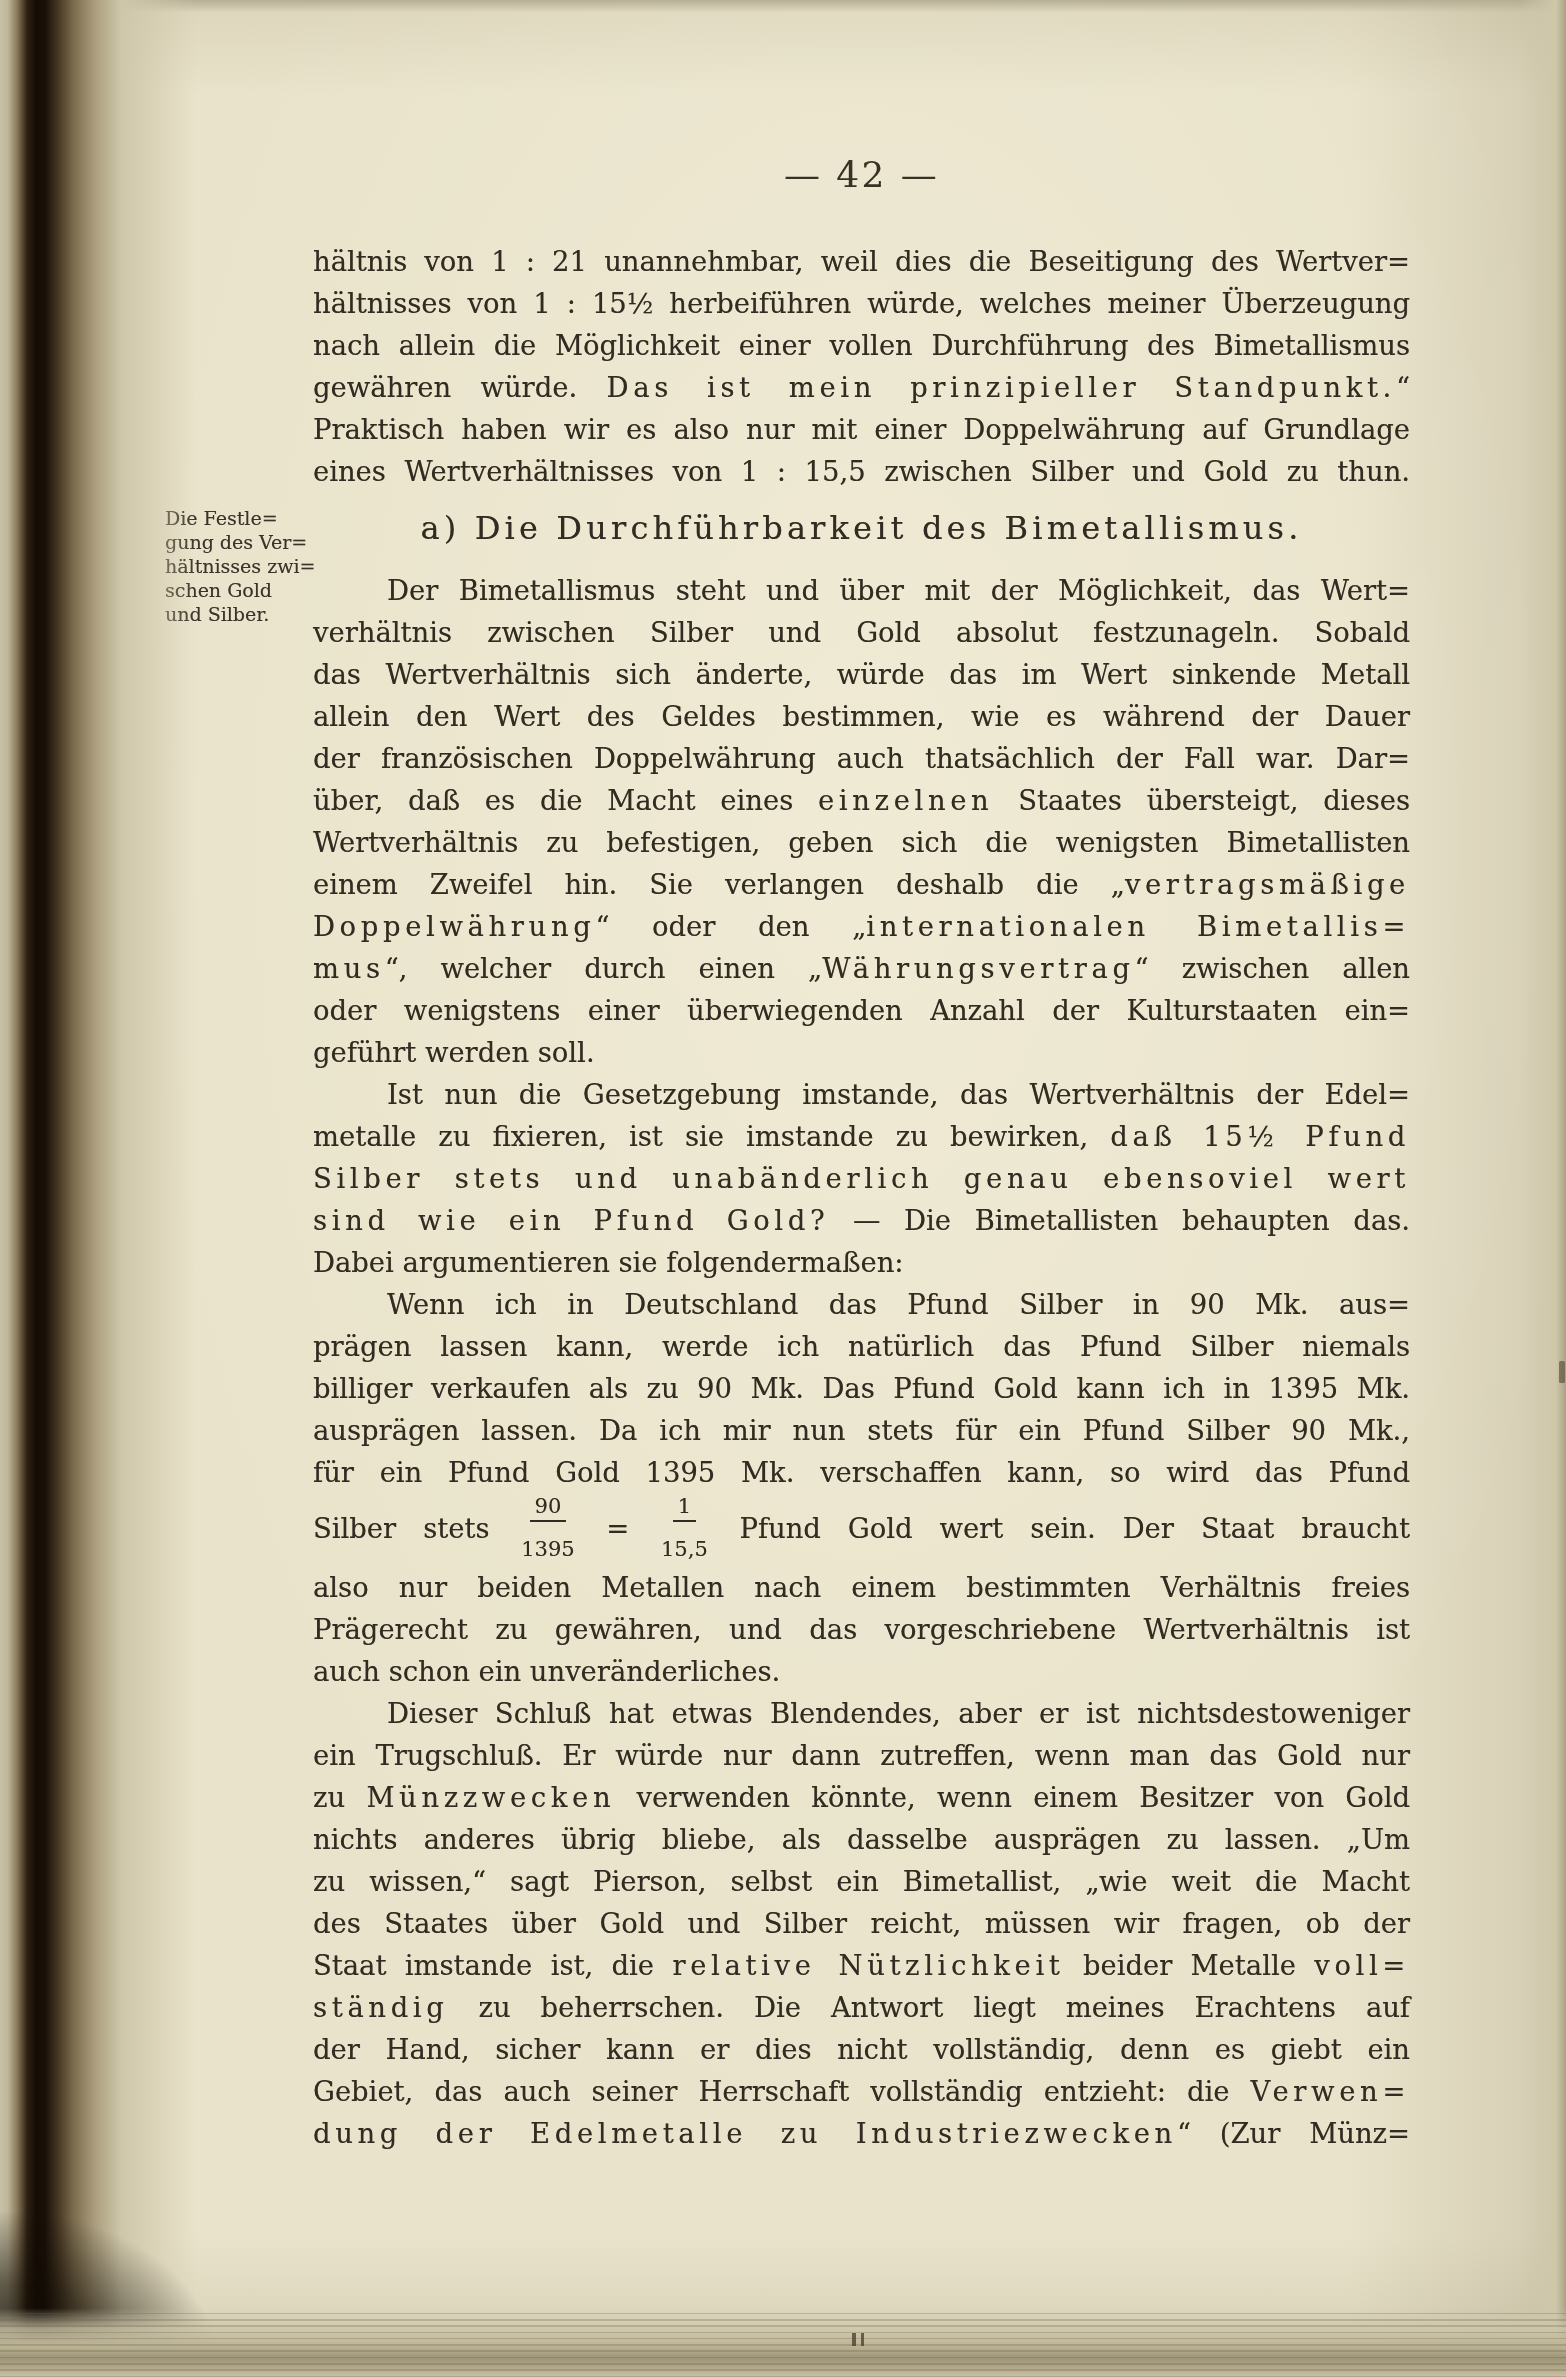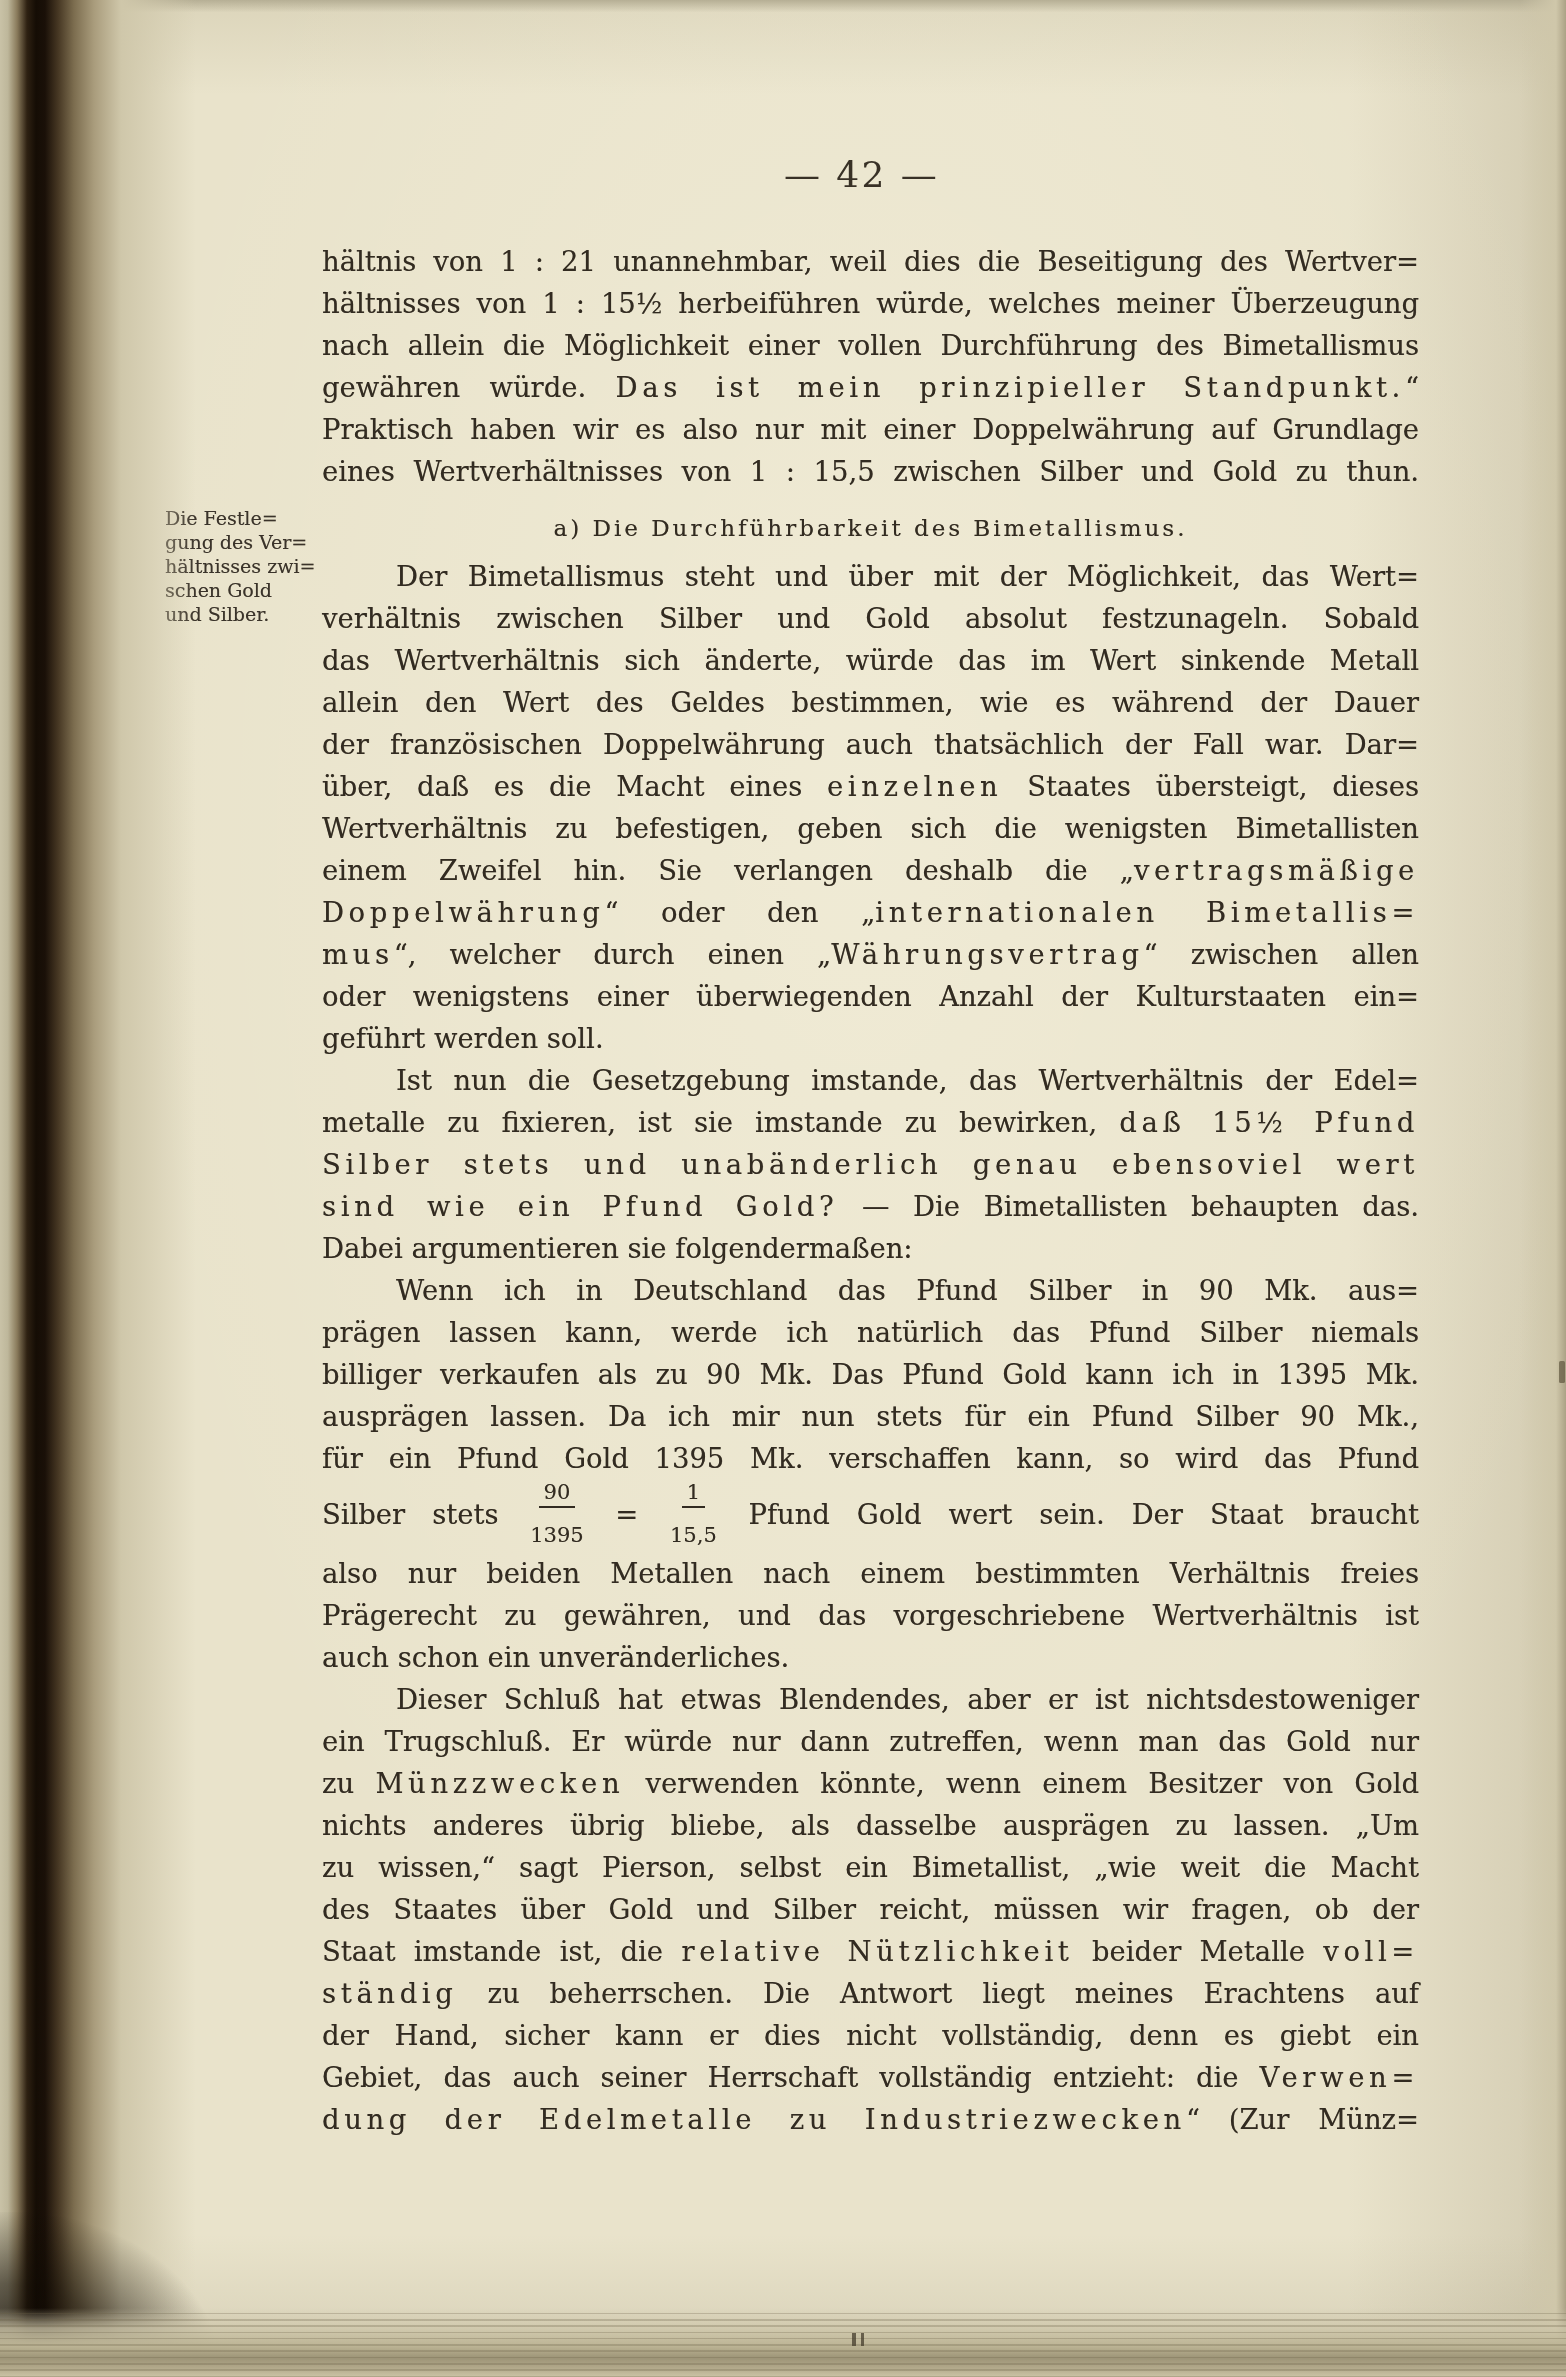--- a/index.html
+++ b/index.html
@@ -18,34 +18,34 @@
       linear-gradient(180deg, rgba(150,138,100,0.16) 0%, rgba(0,0,0,0) 4%, rgba(0,0,0,0) 94%, rgba(120,110,78,0.18) 100%),
       linear-gradient(90deg, rgba(0,0,0,0) 86%, rgba(140,128,96,0.22) 99%);
   }
   
   .page-number {
     position: absolute; left: 313px; top: 154px; width: 1097px;
     text-align: center; font-size: 36px; letter-spacing: 2.4px;
     color: #383126;
   }
   .content {
-    position: absolute; left: 322px; top: 241px; width: 1097px;
+    position: absolute; left: 313px; top: 241px; width: 1097px;
     color: #322b21; font-size: 27.4px;
     text-shadow: 0.2px 0.3px 0.5px rgba(45,35,22,0.45);
   }
   .tline {
     line-height: 42px;
     text-align: justify; text-align-last: justify;
     text-justify: inter-word;
   }
   .end-left .tline:last-child { text-align-last: left; }
   .indent .tline:first-child { text-indent: 74px; }
   .sp { letter-spacing: 0.17em; }
   .heading {
-    margin: 14px 0 7px; font-size: 23px; font-weight: normal;
+    margin: 14px 0 21px; font-size: 32px; font-weight: normal;
     line-height: 42px; text-align: center; letter-spacing: 0.13em;
     color: #322b21;
   }
   .margin-note {
     position: absolute; left: 165px; top: 506px; width: 157px;
     font-size: 19px; color: #3a332a;
     text-shadow: 0.2px 0.2px 0.4px rgba(45,35,22,0.4);
   }
   .margin-note .tline { line-height: 24px; text-align: left; text-align-last: left; }
   

